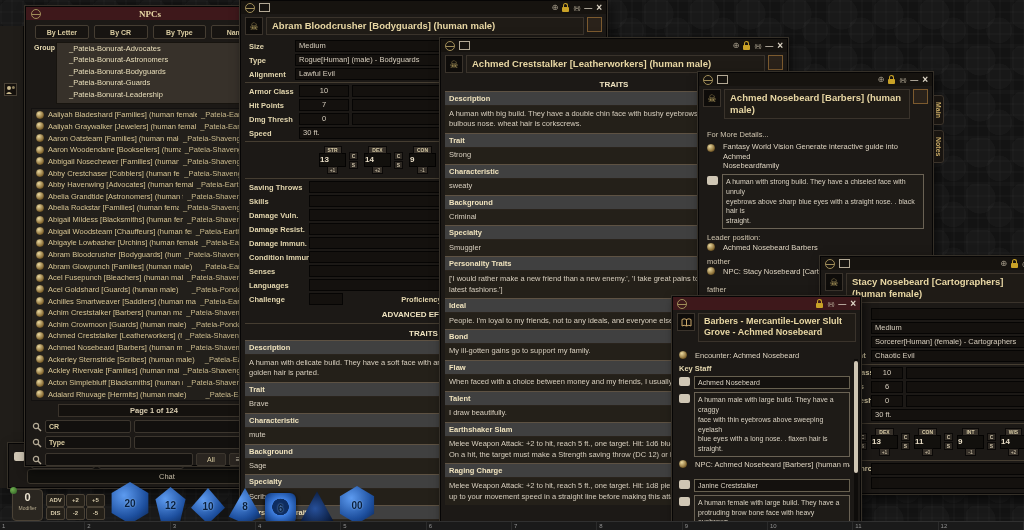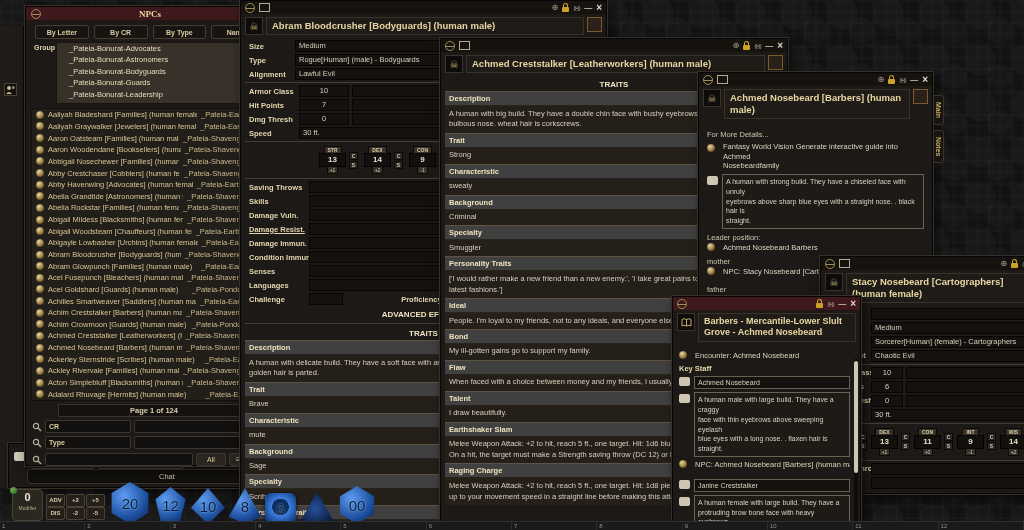--- a/index.html
+++ b/index.html
@@ -53,21 +53,21 @@
      border-top:1px solid #5e5243;border-bottom:1px solid #29231c;}
   .sec-text{background:#242019;color:#d6cdbd;font-size:7.5px;padding:2.5px 4px;
      white-space:pre-line;line-height:1.45;min-height:9px;}
   
   .abrow{display:flex;align-items:center;padding:2px 0;}
   .abp{display:flex;align-items:center;margin-right:6px;}
   .ab{display:flex;flex-direction:column;align-items:center;}
   .ab .tag{font-size:5px;font-weight:bold;color:#d8cba6;background:#37312a;padding:0 3px;
      border:1px solid #0b0908;margin-bottom:-1px;z-index:1;line-height:6px;}
   .ab .val{width:25px;height:12px;background:#12100d;border:1px solid #040302;color:#e8ddc6;
-     font-size:8px;font-weight:bold;text-align:center;line-height:12px;}
+     font-size:8px;font-weight:bold;line-height:12px;}
   .ab .mod{font-size:5px;color:#cfc3a8;background:#37312a;border:1px solid #0b0908;
      padding:0 2px;margin-top:-1px;line-height:6px;}
   .cs{display:flex;flex-direction:column;gap:1px;margin-left:3px;}
   .cs span{width:7px;height:6px;background:#2d2822;border:1px solid #0b0908;color:#cfc3a8;
      font-size:5px;line-height:6px;text-align:center;font-weight:bold;}
   
   .fbtn{height:12px;background:#171411;border:1px solid #453d32;border-radius:2px;color:#d9cba0;
      font-size:7px;font-weight:bold;display:flex;align-items:center;justify-content:center;flex:1;}
   .group-box{background:#37312a;border:1px solid #17140f;height:60px;overflow:hidden;}
   .group-box div{font-size:7.5px;color:#eadfbb;line-height:11.4px;padding-left:12px;white-space:nowrap;}
@@ -90,22 +90,22 @@
   .ibox{background:#14110e;border:1px solid #67604f;color:#d8d0c0;font-size:7px;height:11px;
      line-height:11px;padding:0 3px;flex:1;}
   .lrow2{display:flex;align-items:flex-start;gap:4px;margin:3px 0;}
   .linktxt{font-size:7.5px;color:#ddd3c0;line-height:1.3;white-space:pre-line;}
   .minilbl{font-size:7.5px;color:#cfc4ae;margin:4px 0 1px 0;}
   .side-tabs{position:absolute;right:-12px;top:22px;display:flex;flex-direction:column;gap:5px;}
   .side-tab{writing-mode:vertical-rl;background:#181410;border:1px solid #3b332a;color:#c9ab66;
      font-size:7px;font-weight:bold;padding:6px 1px;border-radius:0 3px 3px 0;}
   
   .dice{position:absolute;left:110px;top:482px;display:flex;align-items:flex-end;gap:3px;z-index:15;}
-  .die{display:flex;align-items:center;justify-content:center;color:#0a1f3c;font-weight:normal;
-     font-size:15px;text-shadow:0 0 2px rgba(150,200,255,.9);
+  .die{display:flex;align-items:center;justify-content:center;color:#0a1f3c;font-weight:bold;
+     font-size:10px;text-shadow:0 0 2px rgba(150,200,255,.9);
      background:radial-gradient(circle at 35% 32%, #5d9bf0, #1d4f9e 58%, #0b2450 92%);
      filter:drop-shadow(0 1px 2px rgba(0,0,0,.8));}
   .d20{width:40px;height:42px;clip-path:polygon(50% 0,96% 26%,96% 74%,50% 100%,4% 74%,4% 26%);}
   .d12{width:35px;height:37px;clip-path:polygon(50% 0,93% 33%,77% 95%,23% 95%,7% 33%);}
   .d10{width:34px;height:36px;clip-path:polygon(50% 0,100% 55%,50% 100%,0 55%);}
   .d8{width:34px;height:36px;clip-path:polygon(50% 0,98% 80%,50% 100%,2% 80%);}
   .d6{width:31px;height:31px;border-radius:6px;
      background:radial-gradient(circle at 50% 45%, #0e2d60 35%, #3f7fe0 37%, #1d4f9e 70%, #0b2450);}
   .d4{width:36px;height:34px;clip-path:polygon(50% 4%,98% 96%,2% 96%);
      background:radial-gradient(circle at 45% 55%, #27509a, #061430 80%);}
@@ -453,21 +453,21 @@
       </div>
         <div class="srow">
         <span class="slabel" style="width:60px;">Skills</span>
         <span class="sval flexv"></span>
       </div>
         <div class="srow">
         <span class="slabel" style="width:60px;">Damage Vuln.</span>
         <span class="sval flexv"></span>
       </div>
         <div class="srow">
-        <span class="slabel" style="width:60px;text-decoration:underline;">Damage Resist.</span>
+        <span class="slabel" style="width:60px;">Damage Resist.</span>
         <span class="sval flexv"></span>
       </div>
         <div class="srow">
         <span class="slabel" style="width:60px;">Damage Immun.</span>
         <span class="sval flexv"></span>
       </div>
         <div class="srow">
         <span class="slabel" style="width:60px;">Condition Immun.</span>
         <span class="sval flexv"></span>
       </div>

